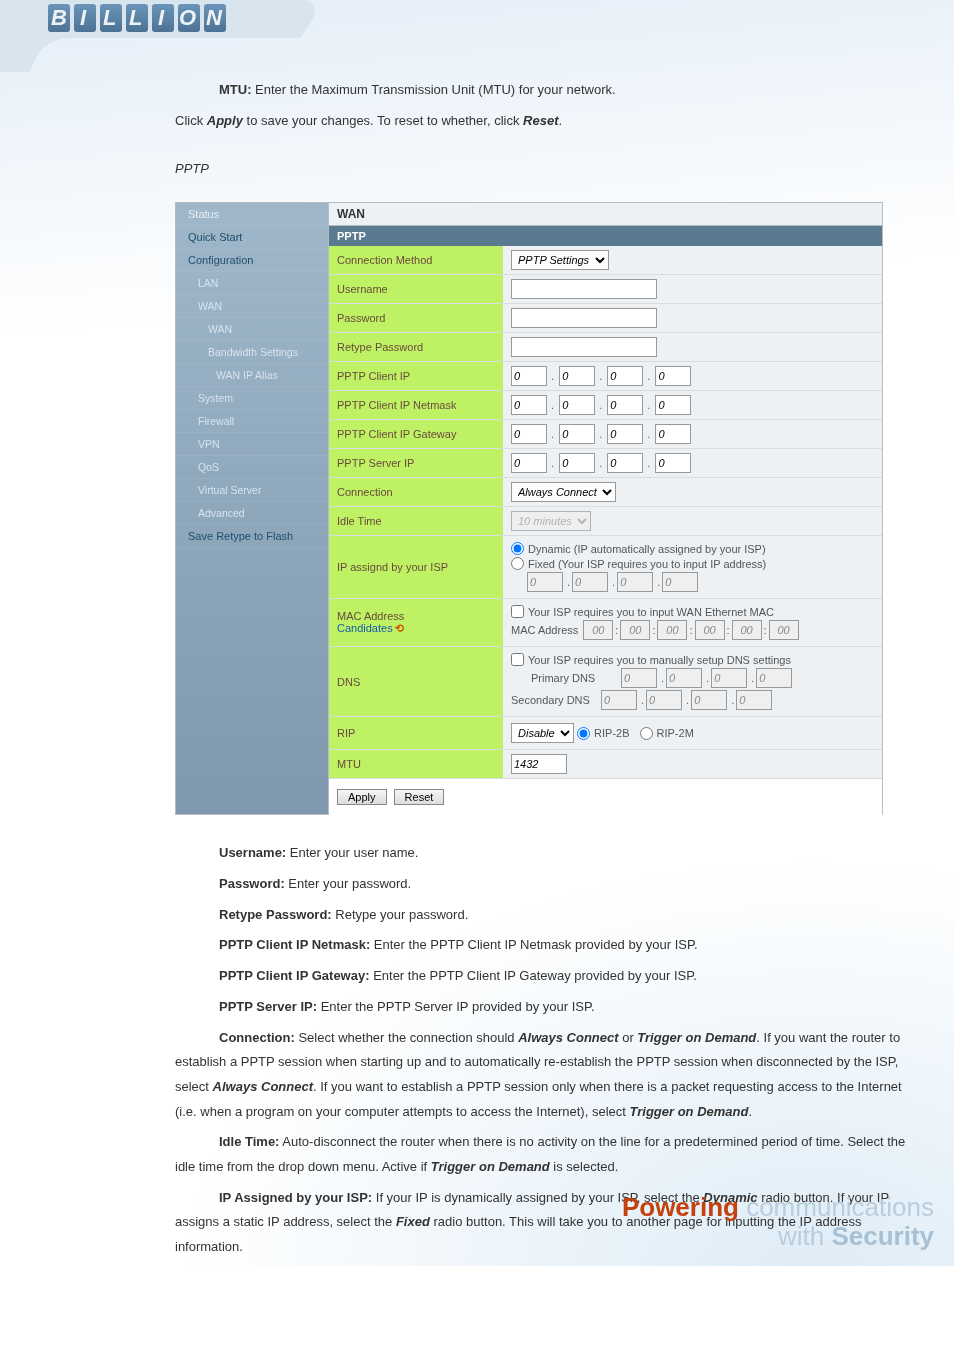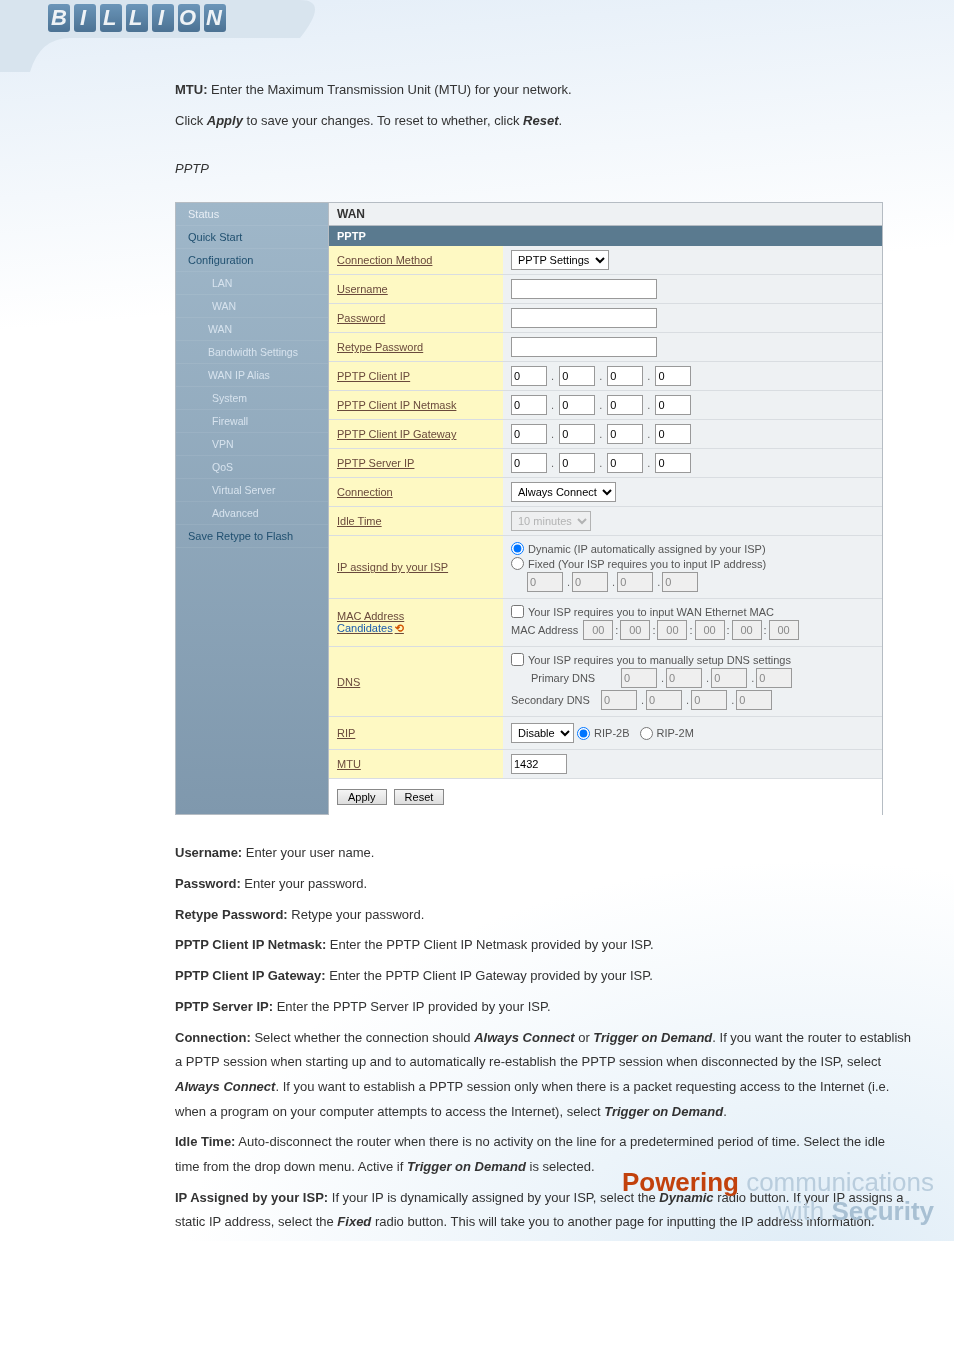--- a/index.html
+++ b/index.html
@@ -27,21 +27,21 @@
 }
 .logo-bar svg { display: block; }
 .content {
   padding: 0 42px 0 175px;
 }
 .narrative p {
   margin: 6px 0;
   line-height: 1.9;
   color: #333;
 }
-.narrative .bold { font-weight: bold; }
+.narrative .bold { font-weight: bold; margin-left: 44px; }
 .narrative .ital { font-style: italic; font-weight: bold; color: #333; }
 .screenshot {
   margin: 26px 0 26px 0;
   width: 708px;
   border: none;
   font-size: 11px;
   font-family: Arial, sans-serif;
   box-shadow: 0 0 0 rgba(0,0,0,0);
 }
 .ss-wrap {
@@ -54,21 +54,21 @@
   border: 1px solid #b5bcc3;
   font-size: 11px;
 }
 .ss-sidebar .item {
   padding: 5px 8px 5px 12px;
   color: #1f4f6f;
   border-bottom: 1px solid rgba(255,255,255,0.08);
   cursor: pointer;
 }
 .ss-sidebar .item.active { color: #e8eef5; }
-.ss-sidebar .item.sub { padding-left: 36px; color: #d7e3ee; font-size:10.5px; }
+.ss-sidebar .item.sub { padding-left: 22px; color: #d7e3ee; font-size:10.5px; }
 .ss-main {
   flex: 1;
   border-top: 1px solid #b5bcc3;
   border-right: 1px solid #b5bcc3;
 }
 .ss-main .hdr1 {
   background: #eef1f3;
   padding: 4px 8px;
   font-weight: bold;
   font-size: 12px;
@@ -82,42 +82,42 @@
   font-size: 11px;
 }
 .ss-row {
   display: flex;
   border-bottom: 1px solid #d9dde1;
 }
 .ss-row:last-child { border-bottom: none; }
 .ss-label {
   width: 158px;
   padding: 5px 8px;
-  background: #fef9c3;
+  background: #bef264;
   color: #6a4a3c;
   font-size: 11px;
   display:flex;
   align-items:center;
-  text-decoration:underline;
 }
 .ss-label .candlink { color:#1a5bad; cursor:pointer; }
 .ss-label .candlink .ref { color:#d35400; font-weight:bold; margin-left:2px;}
 .ss-val {
   flex: 1;
   padding: 4px 8px;
   background: #eef1f3;
   color: #555;
 }
 .ss-val input[type=text], .ss-val select {
   font-size: 11px;
   padding: 1px 2px;
   border: 1px solid #999;
   background:#fff;
   height:16px;
   box-sizing:content-box;
+  font-style:italic;
 }
 .ss-val input[type=text] { width: 140px; }
 .ss-val input.ip { width: 30px; text-align:left; margin-right:2px; }
 .ss-val input.mac { width: 24px; text-align:center; margin: 0 2px; background:#efefef; color:#888;}
 .ss-val input.dis { background:#efefef; color:#888; }
 .ss-val .dot { margin: 0 2px; color:#666; }
 .ss-val .line { display:flex; align-items:center; margin:2px 0; flex-wrap:wrap;}
 .ss-val .line input[type=radio], .ss-val .line input[type=checkbox] { margin:0 4px 0 0; }
 .ss-val label { margin-right: 10px; }
 .ss-buttons {
@@ -203,21 +203,21 @@
   <div class="screenshot">
     <div class="ss-wrap">
       <div class="ss-sidebar">
         <div class="item active">Status</div>
         <div class="item">Quick Start</div>
         <div class="item">Configuration</div>
         <div class="item sub">LAN</div>
         <div class="item sub">WAN</div>
         <div class="item sub" style="padding-left:32px;">WAN</div>
         <div class="item sub" style="padding-left:32px;">Bandwidth Settings</div>
-        <div class="item sub" style="padding-left:32px;">WAN IP Alias</div>
+        <div class="item sub" style="padding-left:40px;">WAN IP Alias</div>
         <div class="item sub">System</div>
         <div class="item sub">Firewall</div>
         <div class="item sub">VPN</div>
         <div class="item sub">QoS</div>
         <div class="item sub">Virtual Server</div>
         <div class="item sub">Advanced</div>
         <div class="item">Save Retype to Flash</div>
       </div>
 
       <div class="ss-main">

